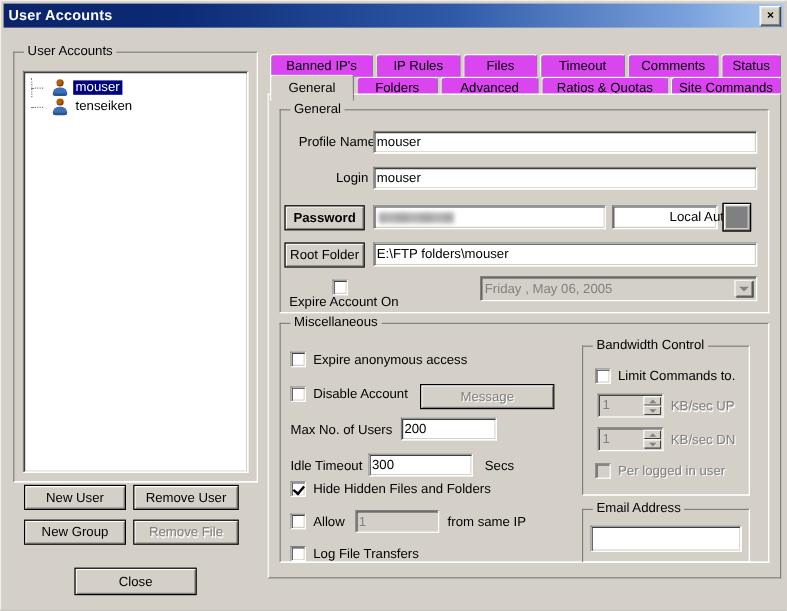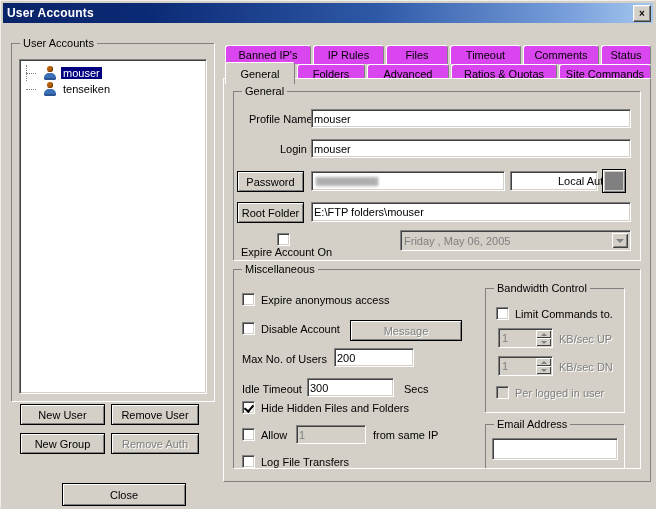--- a/index.html
+++ b/index.html
@@ -383,22 +383,22 @@
         <span class="head"></span>
           <span class="body"></span>
       </span>
       <span class="tree-label">tenseiken</span>
     </div>
   </div>
 
   <div class="btn" style="position:absolute; left:19px; top:403px; width:85px; height:21px;">New User</div>
   <div class="btn" style="position:absolute; left:110px; top:403px; width:88px; height:21px;">Remove User</div>
   <div class="btn" style="position:absolute; left:19px; top:432px; width:85px; height:21px;">New Group</div>
-  <div class="btn disabled" style="position:absolute; left:110px; top:432px; width:88px; height:21px;">Remove Auth</div>
-  <div class="btn" style="position:absolute; left:61px; top:482px; width:124px; height:23px;">Close</div>
+  <div class="btn disabled" style="position:absolute; left:110px; top:432px; width:88px; height:21px;">Remove File</div>
+  <div class="btn" style="position:absolute; left:61px; top:472px; width:102px; height:23px;">Close</div>
 
   <div class="tab" style="left:224px; top:44px; width:86px;">
     <span>Banned IP's</span>
     </div>
   <div class="tab" style="left:312px; top:44px; width:71px;">
     <span>IP Rules</span>
     </div>
   <div class="tab" style="left:385px; top:44px; width:62px;">
     <span>Files</span>
     </div>
@@ -434,21 +434,21 @@
     <div class="gb-inner"></div>
     <span class="gb-title">General</span>
   </div>
 
   <span class="lbl" style="left:248px; top:112px;">Profile Name</span>
   <div class="txt" style="left:310px; top:108px; width:320px; height:19px;">mouser</div>
 
   <span class="lbl" style="left:248px; top:142px;padding-left:31px;">Login Name:</span>
   <div class="txt" style="left:310px; top:138px; width:320px; height:19px;">mouser</div>
 
-  <div class="tbtn" style="position:absolute; left:236px; top:170px; width:67px; height:21px;">
+  <div class="tbtn" style="position:absolute; left:236px; top:170px; width:67px; height:21px;font-weight:bold;">
     <span>Password</span>
   </div>
   <div class="txt" style="left:310px; top:170px; width:194px; height:20px;">
     <span class="pwd-mask"></span>
   </div>
 
   <div class="combo" style="left:509px; top:170px; width:88px; height:20px;padding-left:44px;">
     <span class="cval">Local Auth</span>
     <span class="arrow">
         <i class="arrow-glyph"></i>

